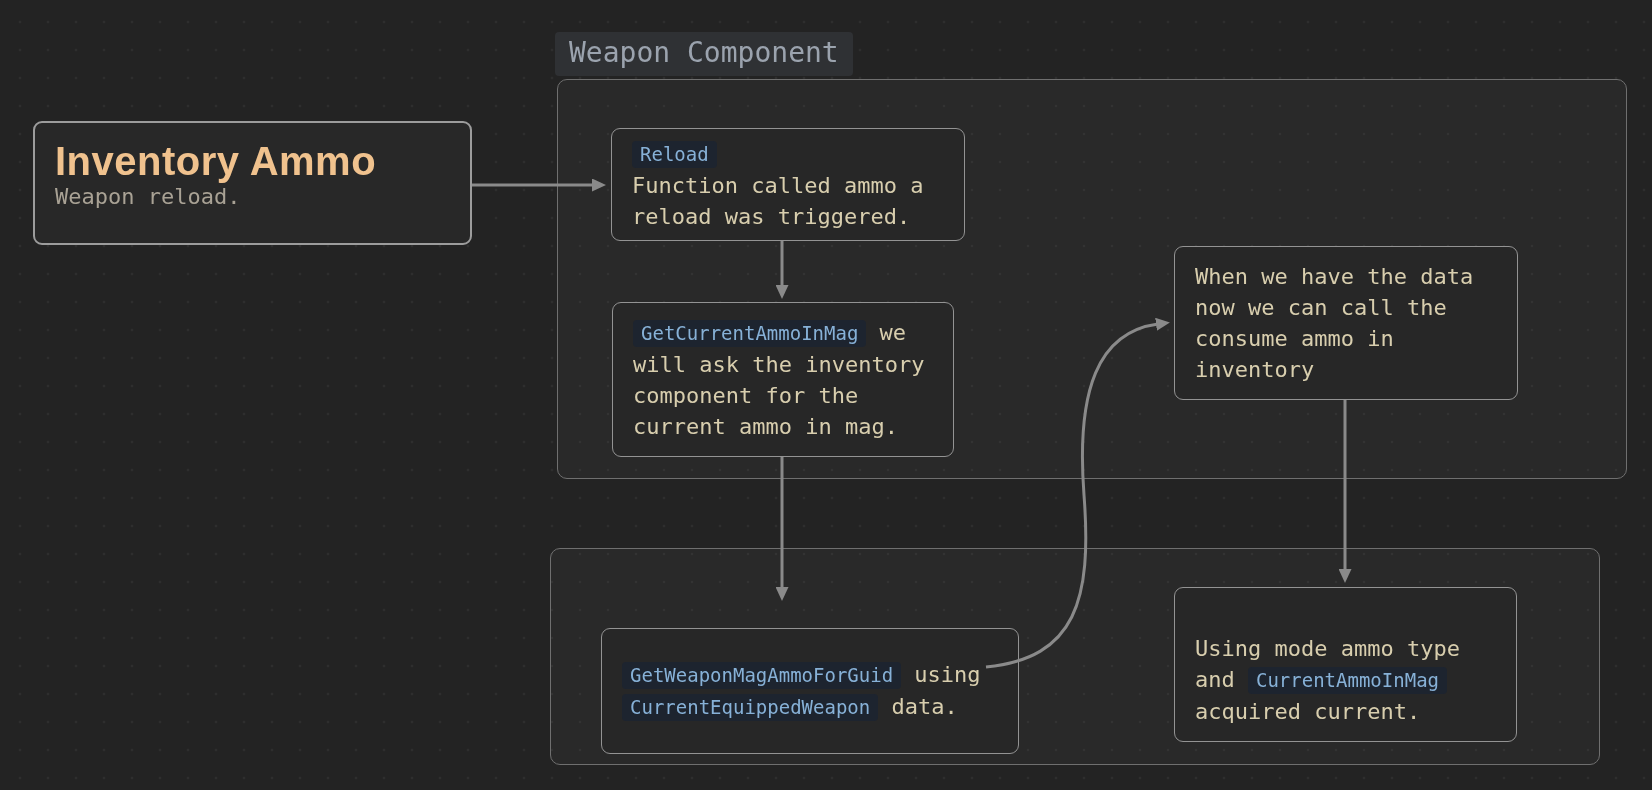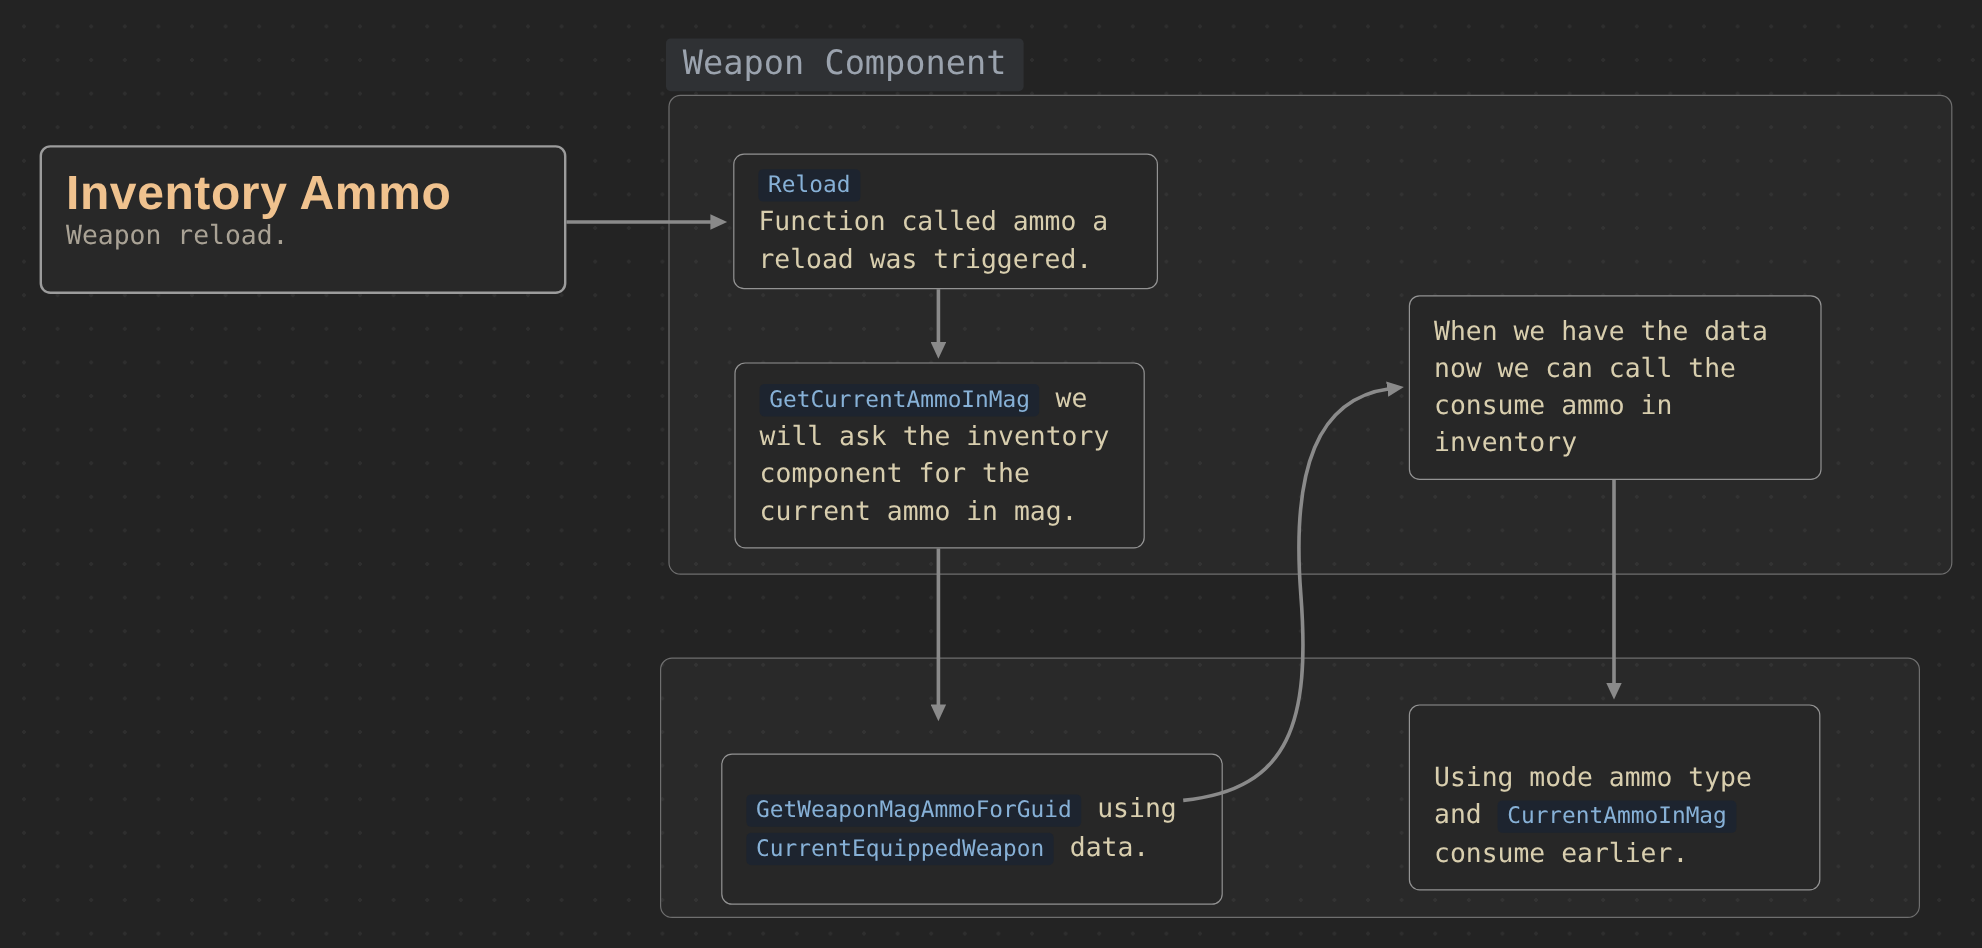--- a/index.html
+++ b/index.html
@@ -126,21 +126,21 @@
 
   <div class="node" id="node-whendata">
     <div class="node-inner"><span>When we have the data now we can call the consume ammo in inventory</span></div>
   </div>
 
   <div class="node" id="node-getweaponmag">
     <div class="node-inner"><span class="chip">GetWeaponMagAmmoForGuid</span><span> using </span><span class="chip">CurrentEquippedWeapon</span><span> data.</span></div>
   </div>
 
   <div class="node" id="node-consume">
-    <div class="node-inner"><br><span>Using mode ammo type and </span><span class="chip">CurrentAmmoInMag</span><span> consume earlier.</span></div>
+    <div class="node-inner"><br><span>Using mode ammo type and </span><span class="chip">CurrentAmmoInMag</span><span> acquired current.</span></div>
   </div>
 
   <svg class="edges" width="1652" height="790" viewBox="0 0 1652 790">
     <defs>
       <marker id="arrowhead" markerUnits="userSpaceOnUse" markerWidth="15" markerHeight="13" refX="2" refY="6.5" orient="auto">
         <path d="M0,0 L14,6.5 L0,13 Z" fill="#8a8a8a"></path>
       </marker>
     </defs>
     <path d="M472,185 H594" fill="none" stroke="#8a8a8a" stroke-width="3" marker-end="url(#arrowhead)"></path>
     <path d="M782,241 V287" fill="none" stroke="#8a8a8a" stroke-width="3" marker-end="url(#arrowhead)"></path>

